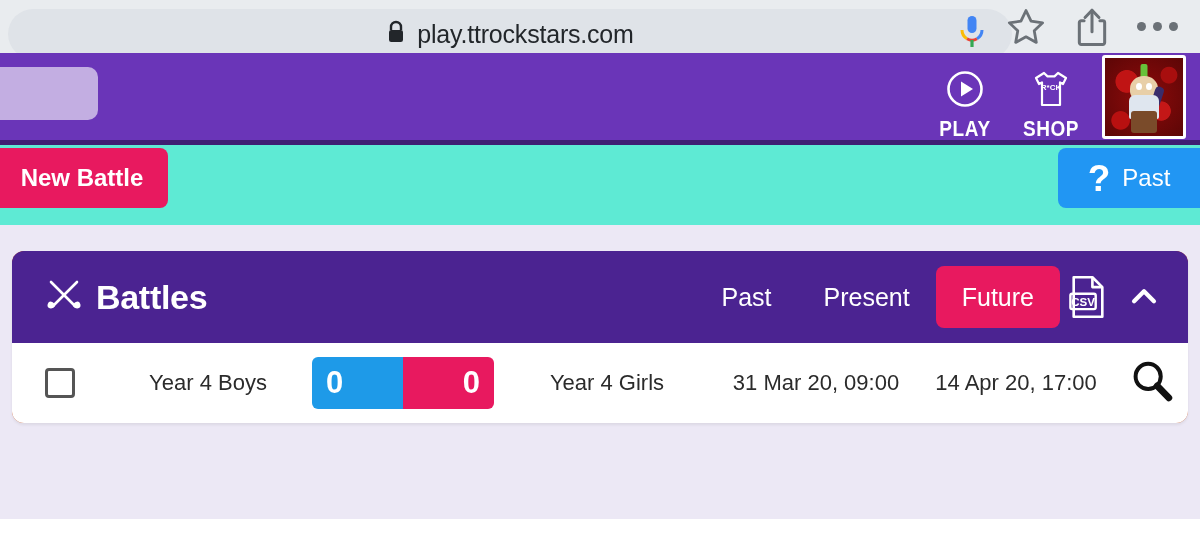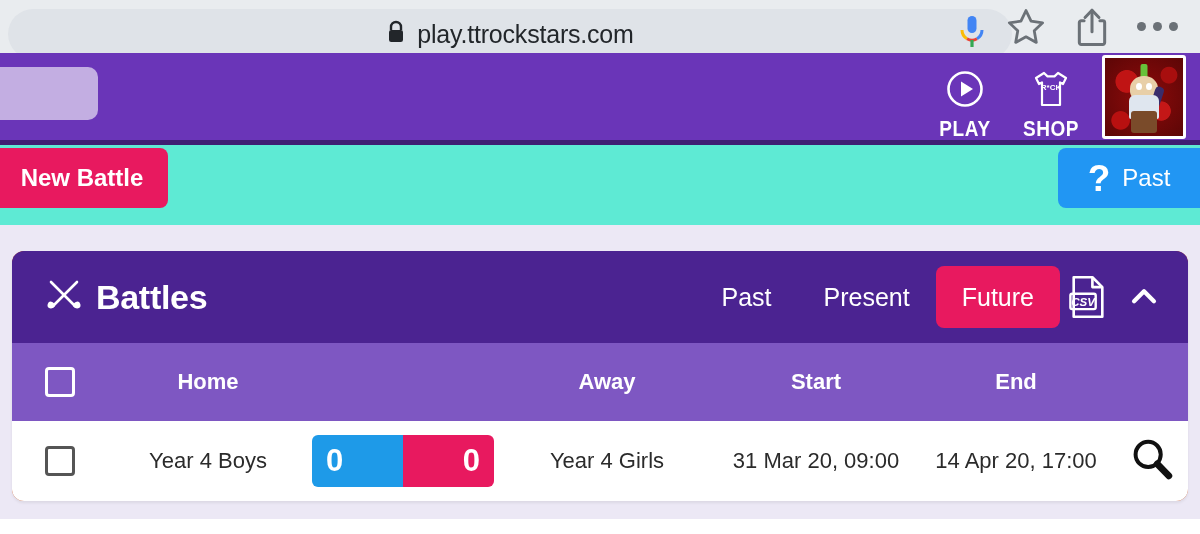--- a/index.html
+++ b/index.html
@@ -236,21 +236,20 @@
     justify-content: center;
     cursor: pointer;
     border-radius: 8px;
     font-family: "Liberation Sans", sans-serif;
   }
   .tab.active { background: #e8195f; min-width: 112px; }
   .icon-btn {
     width: 56px; height: 62px;
     display: flex; align-items: center; justify-content: center;
     cursor: pointer;
-    font-style: italic;
   }
 
   .table-head {
     background: #7e57c2;
     height: 78px;
     display: flex;
     align-items: center;
   }
   .table-row {
     background: #ffffff;
@@ -431,39 +430,20 @@
           </svg>
         </div>
         <div class="icon-btn">
           <svg width="34" height="34" viewBox="0 0 24 24">
             <path d="M5 15l7-7 7 7" fill="none" stroke="#ffffff" stroke-width="3" stroke-linecap="round" stroke-linejoin="round"></path>
           </svg>
         </div>
       </div>
     </div>
 
-    <div class="table-head">
-      <div class="col-check">
-        <span class="checkbox-white"></span>
-      </div>
-      <div class="col-home">
-        <span class="th">Home</span>
-      </div>
-      <div class="col-score"></div>
-      <div class="col-away">
-        <span class="th">Away</span>
-      </div>
-      <div class="col-start">
-        <span class="th">Start</span>
-      </div>
-      <div class="col-end">
-        <span class="th">End</span>
-      </div>
-      <div class="col-action"></div>
-    </div>
 
     <div class="table-row">
       <div class="col-check">
         <span class="checkbox-grey"></span>
       </div>
       <div class="col-home">
         <span class="td">Year 4 Boys</span>
       </div>
       <div class="col-score">
         <div class="score-bar">

